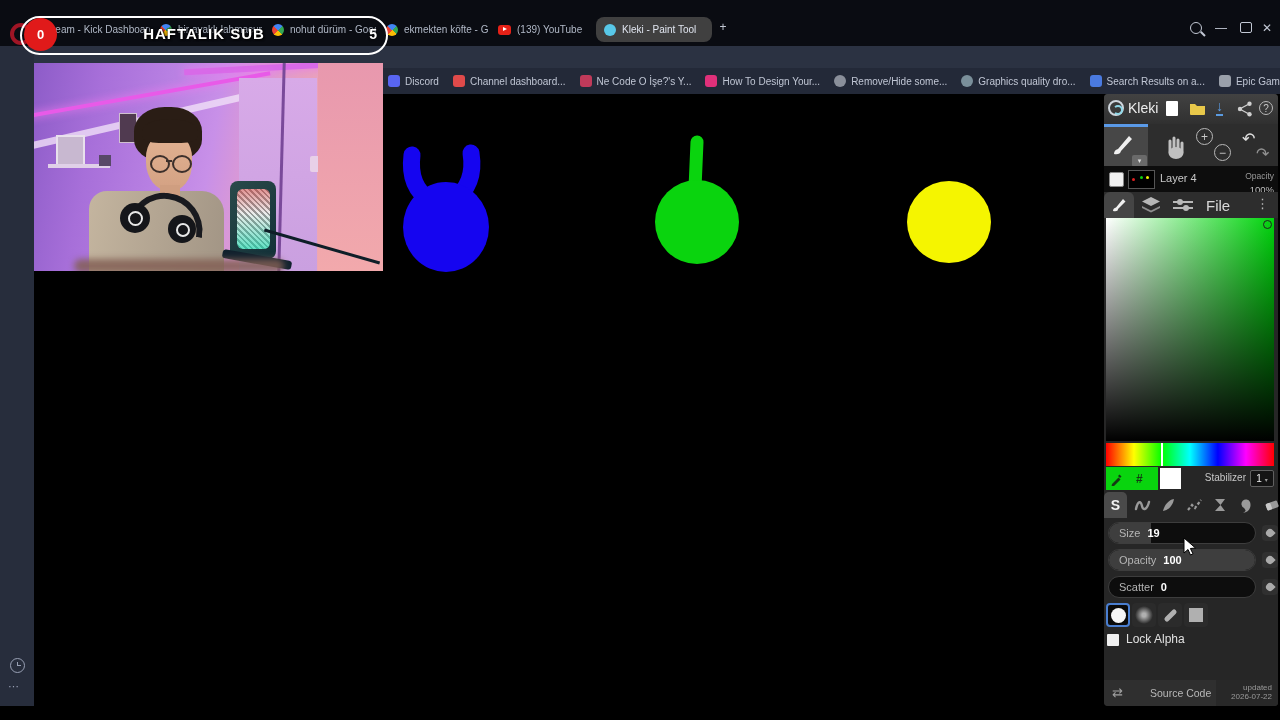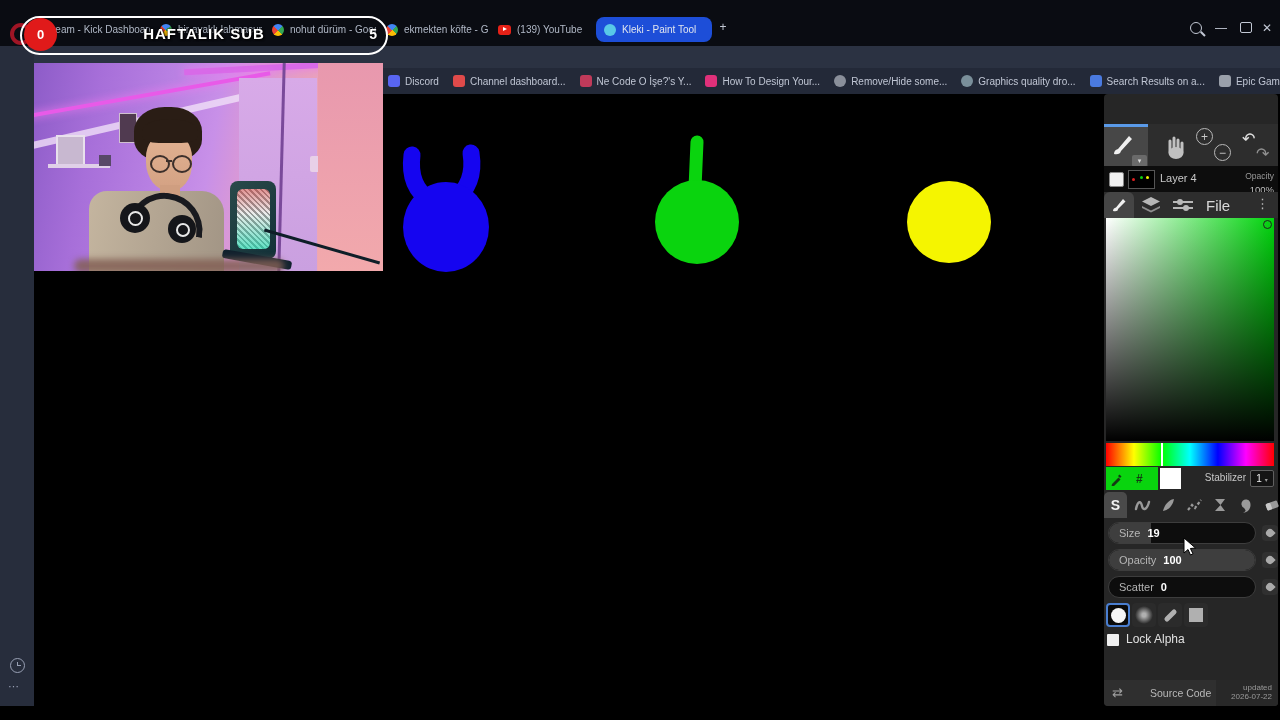--- a/index.html
+++ b/index.html
@@ -3,21 +3,21 @@
 <meta charset="utf-8">
 <style>
   html,body{margin:0;padding:0;background:#000;}
   #screen{position:relative;width:1280px;height:720px;background:#000;overflow:hidden;
           font-family:"Liberation Sans",sans-serif;-webkit-font-smoothing:antialiased;}
   .abs{position:absolute;}
   
   #tabbar{left:0;top:0;width:1280px;height:46px;background:#0a0c12;}
   .tab{top:17px;height:25px;border-radius:8px;display:flex;align-items:center;gap:6px;
        padding:0 8px;box-sizing:border-box;font-size:10px;color:#b0b8c6;white-space:nowrap;overflow:hidden;}
-  .tab.active{background:#1d4ed8;color:#e0e5ef;}
+  .tab.active{background:#404040;color:#e0e5ef;}
   .fav{width:12px;height:12px;border-radius:50%;flex:0 0 auto;}
   .fav.google{background:conic-gradient(from -45deg,#4285f4 0 90deg,#34a853 0 180deg,#fbbc05 0 270deg,#ea4335 0 360deg);}
   .fav.youtube{width:13px;height:10px;border-radius:3px;background:#e62117;position:relative;}
   .fav.youtube:after{content:"";position:absolute;left:4.5px;top:2.5px;border-left:4px solid #fff;border-top:2.5px solid transparent;border-bottom:2.5px solid transparent;}
   .fav.kleki{background:#58c8e8;}
   .winbtn{top:20px;width:18px;height:16px;color:#c2c8d4;font-size:12px;text-align:center;line-height:16px;}
   #searchlens{top:22px;width:10px;height:10px;border:1.6px solid #c2c8d4;border-radius:50%;}
   #searchlens:after{content:"";position:absolute;left:9px;top:10px;width:6px;height:1.6px;background:#c2c8d4;transform:rotate(45deg);}
   #restorebox{top:22px;width:10px;height:9px;border:1.5px solid #c2c8d4;border-radius:2px;}
   #addrbar{left:0;top:46px;width:1280px;height:22px;background:#2b3242;color:#c6ccda;}
@@ -237,20 +237,38 @@
       <ellipse cx="446" cy="227" rx="43" ry="45" fill="#1505f0"></ellipse>
     </g>
     <g>
       <path d="M697 142 L695 188" fill="none" stroke-width="13" stroke-linecap="round" stroke="#0ad40e"></path>
       <circle cx="697" cy="222" r="42" fill="#0ad40e"></circle>
     </g>
     <ellipse cx="949" cy="222" rx="42" ry="41" fill="#f5f500"></ellipse>
   </svg>
 
   <div id="panel" class="abs">
+    <div id="phead" class="prow">
+      <span id="plogo"></span>
+      <span id="plogotxt">Kleki</span>
+      <span id="pagenew"></span>
+      <svg style="position:absolute;left:85px;top:7px;" width="17" height="14">
+        <path d="M1 3 h5 l2 2 h8 v8 a1 1 0 0 1 -1 1 h-13 a1 1 0 0 1 -1 -1 z" fill="#e8c84a"></path>
+      </svg>
+      <span id="dlarrow">↓</span>
+      <svg style="position:absolute;left:133px;top:7px;" width="16" height="16">
+        <g fill="#cfcfcf">
+            <circle cx="3" cy="8" r="2.2"></circle>
+            <circle cx="12.5" cy="2.8" r="2.2"></circle>
+            <circle cx="12.5" cy="13.2" r="2.2"></circle>
+          </g>
+        <path d="M4.5 7 L11 3.5 M4.5 9 L11 12.5" stroke="#cfcfcf" stroke-width="1.4"></path>
+      </svg>
+      <span id="helpbtn">?</span>
+    </div>
 
     <div id="ptools" class="prow">
       <div id="brushbtn">
         <svg width="26" height="26" style="position:absolute;left:6px;top:5px;">
           <path d="M4 22 q0 -4 4 -5 L19 4 l3 3 L11 19 q-1 4 -7 3 z" fill="#f0f0f0"></path>
         </svg>
         <span id="brushdrop">▾</span>
       </div>
       <svg style="position:absolute;left:58px;top:8px;" width="26" height="28">
         <g stroke="#c0c0c0" stroke-width="3" stroke-linecap="round">

